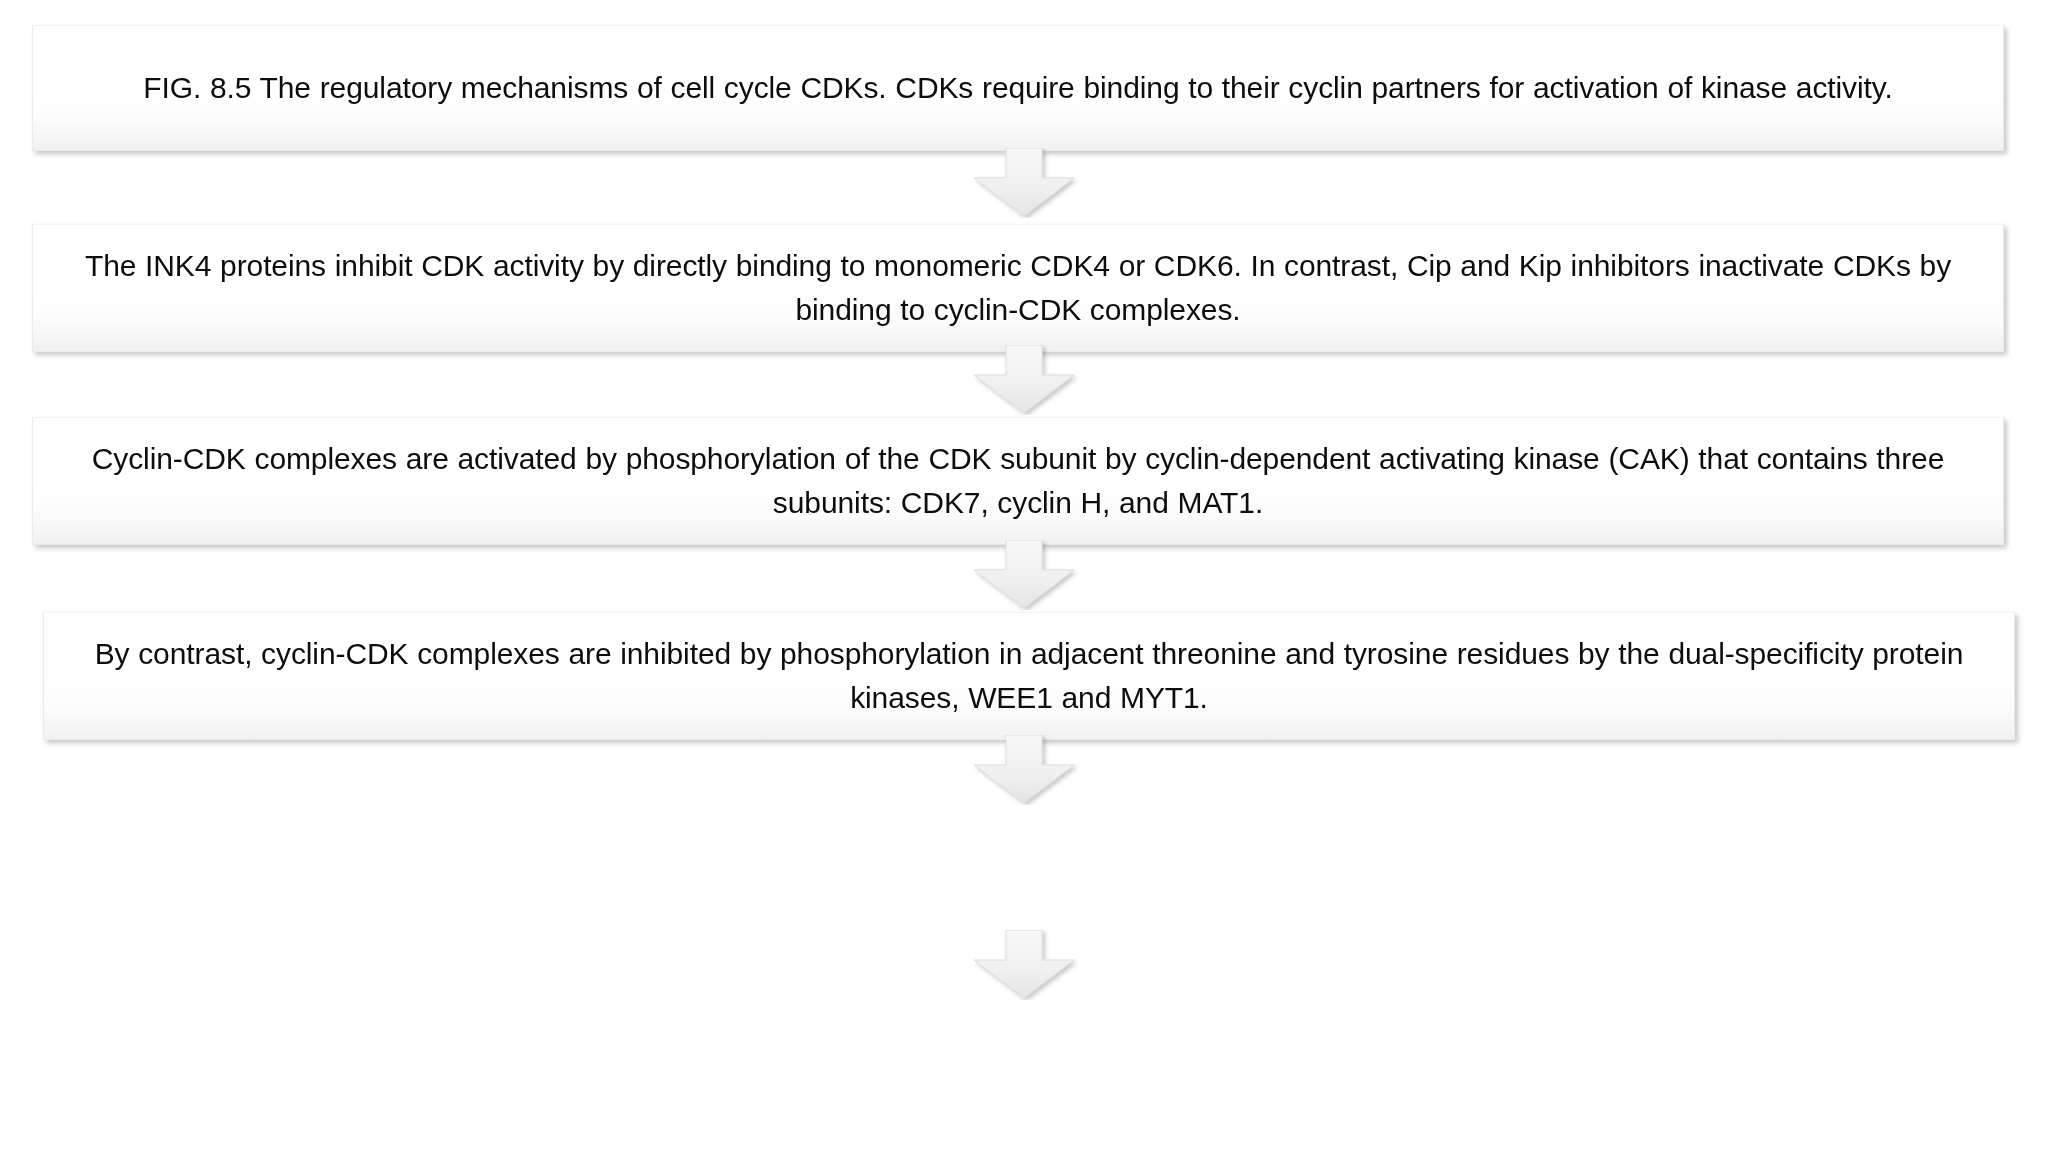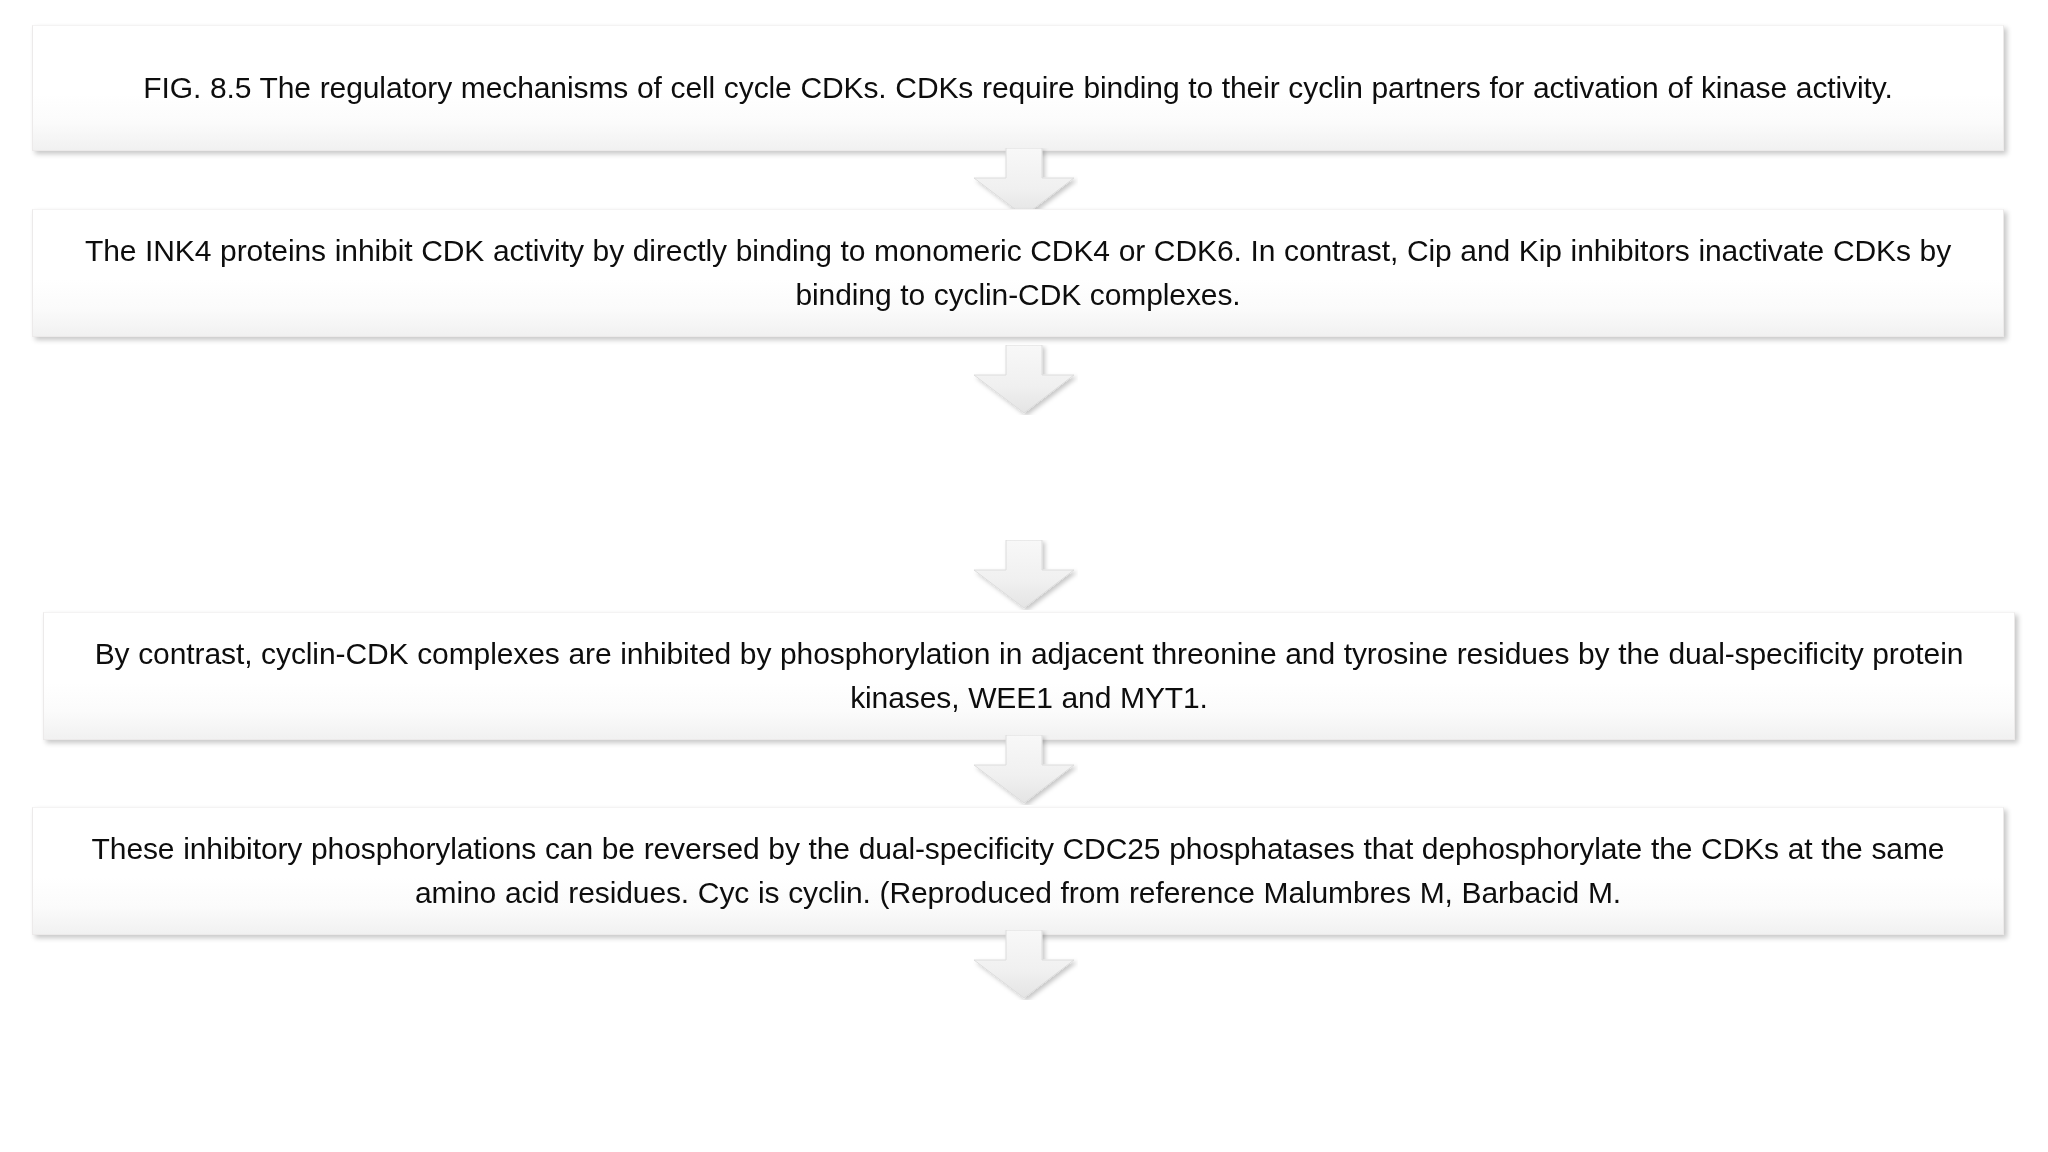--- a/index.html
+++ b/index.html
@@ -47,21 +47,21 @@
     box-sizing: border-box;
     text-align: center;
     color: #0d0d0d;
     font-size: 30px;
     line-height: 44px;
     letter-spacing: -0.1px;
     word-spacing: 0.5px;
   }
 
   #box-1 { top: 25px;   height: 126px; }
-  #box-2 { top: 209px;  height: 128px; }
+  #box-2 { top: 224px;  height: 128px; }
   #box-3 { top: 417px;  height: 128px; }
   #box-4 { top: 612px;  height: 128px; margin-left: 11px; }
   #box-5 { top: 807px;  height: 128px; }
   #box-6 { top: 1000px; height: 128px; }
 
   
   .arrow {
     position: absolute;
     left: 970px;
     width: 108px;
@@ -113,20 +113,23 @@
           <stop offset="100%" stop-color="#e4e4e4"></stop>
         </linearGradient>
         <filter id="ashadow2" x="-30%" y="-30%" width="180%" height="180%">
           <feDropShadow dx="2.5" dy="2.5" stdDeviation="2.2" flood-color="#000000" flood-opacity="0.22"></feDropShadow>
         </filter>
       </defs>
       <polygon points="36,0 72,0 72,30 104,30 54,68 4,30 36,30" fill="url(#agrad2)" stroke="#dcdcdc" stroke-width="1" filter="url(#ashadow2)"></polygon>
     </svg>
   </div>
 
+  <div class="box" id="box-3">
+    <span class="box-text">Cyclin-CDK complexes are activated by phosphorylation of the CDK subunit by cyclin-dependent activating kinase (CAK) that contains three subunits: CDK7, cyclin H, and MAT1.</span>
+  </div>
 
   <div class="arrow" id="arrow-3">
     <svg viewBox="0 0 108 70" xmlns="http://www.w3.org/2000/svg" aria-hidden="true">
       <defs>
         <linearGradient id="agrad3" x1="0" y1="0" x2="0" y2="1">
           <stop offset="0%" stop-color="#f8f8f8"></stop>
           <stop offset="60%" stop-color="#f0f0f0"></stop>
           <stop offset="100%" stop-color="#e4e4e4"></stop>
         </linearGradient>
         <filter id="ashadow3" x="-30%" y="-30%" width="180%" height="180%">
@@ -150,23 +153,20 @@
           <stop offset="100%" stop-color="#e4e4e4"></stop>
         </linearGradient>
         <filter id="ashadow4" x="-30%" y="-30%" width="180%" height="180%">
           <feDropShadow dx="2.5" dy="2.5" stdDeviation="2.2" flood-color="#000000" flood-opacity="0.22"></feDropShadow>
         </filter>
       </defs>
       <polygon points="36,0 72,0 72,30 104,30 54,68 4,30 36,30" fill="url(#agrad4)" stroke="#dcdcdc" stroke-width="1" filter="url(#ashadow4)"></polygon>
     </svg>
   </div>
 
-  <div class="box" id="box-5">
-    <span class="box-text">These inhibitory phosphorylations can be reversed by the dual-specificity CDC25 phosphatases that dephosphorylate the CDKs at the same amino acid residues. Cyc is cyclin. (Reproduced from reference Malumbres M, Barbacid M.</span>
-  </div>
 
   <div class="arrow" id="arrow-5">
     <svg viewBox="0 0 108 70" xmlns="http://www.w3.org/2000/svg" aria-hidden="true">
       <defs>
         <linearGradient id="agrad5" x1="0" y1="0" x2="0" y2="1">
           <stop offset="0%" stop-color="#f8f8f8"></stop>
           <stop offset="60%" stop-color="#f0f0f0"></stop>
           <stop offset="100%" stop-color="#e4e4e4"></stop>
         </linearGradient>
         <filter id="ashadow5" x="-30%" y="-30%" width="180%" height="180%">

